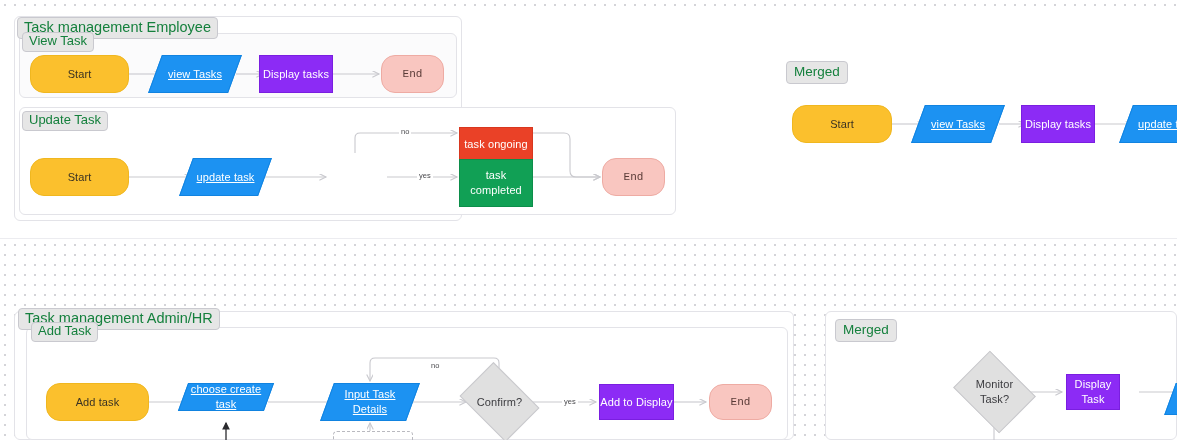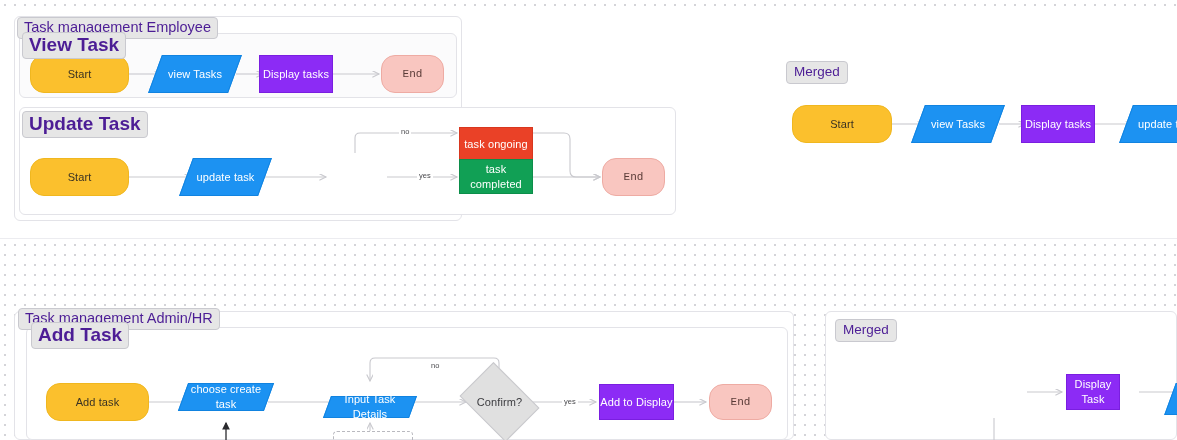--- a/index.html
+++ b/index.html
@@ -33,28 +33,28 @@
     border-radius:6px;
     background:#ffffff;
     box-sizing:border-box;
   }
   .group.shaded{background:#fbfbfc;}
   .grp-label{
     position:absolute;
     background:#e6e6e6;
     border:1px solid #c9c9cf;
     border-radius:4px;
-    color:#4c1d95;
+    color:#15803d;
     padding:1px 6px 2px 6px;
     white-space:nowrap;
     line-height:1.15;
     z-index:6;
   }
   .lbl-lg{font-size:14.5px;font-weight:400;}
-  .lbl-md{font-size:19px;font-weight:700;}
+  .lbl-md{font-size:13px;font-weight:400;}
   .lbl-merged{font-size:13.5px;font-weight:400;padding:2px 7px 3px 7px;}
 
   
   .node{
     position:absolute;
     box-sizing:border-box;
     display:flex;align-items:center;justify-content:center;
     text-align:center;
     font-size:11px;
     line-height:1.35;
@@ -65,20 +65,21 @@
     border-radius:14px;
   }
   .n-start{background:#fbc02d;color:#3a3223;border:1px solid #f0b71f;}
   .n-end{background:#f9c6c0;color:#5a3b37;border:1px solid #eeaba3;font-family:Liberation Mono, monospace;}
   .n-proc{background:#8c2bf5;color:#ffffff;border:1px solid #7a1ee0;}
   .n-red{background:#ea4127;color:#ffffff;border:1px solid #d8371f;margin-top:12px;}
   .n-green{background:#11a055;color:#ffffff;border:1px solid #0c8e4a;}
   .n-io{                 
     background:transparent;border:none;color:#ffffff;
     position:absolute;
+    text-decoration:underline;
   }
   .n-io .skew{
     position:absolute;inset:0;
     background:#1c92f2;
     border:1px solid #1183e0;
     transform:skewX(-20deg);
     box-sizing:border-box;
   }
   .n-io .txt{position:relative;z-index:2;width:100%;padding:0 4px;box-sizing:border-box;}
   .n-dec{                
@@ -151,21 +152,21 @@
   <div class="node n-io" style="left:186px;top:158px;width:79px;height:38px;">
     <span class="skew"></span>
     <span class="txt">update task</span>
   </div>
 
 
   <div class="node n-red" style="left:459px;top:115px;width:74px;height:35px;">
     <span>task ongoing</span>
   </div>
 
-  <div class="node n-green" style="left:459px;top:159px;width:74px;height:35px;">
+  <div class="node n-green" style="left:459px;top:159px;width:74px;height:48px;">
     <span>task completed</span>
   </div>
 
   <div class="node n-term n-end" style="left:602px;top:158px;width:63px;height:38px;">
     <span>End</span>
   </div>
 
   <div class="edge-lbl" style="left:399px;top:127px;">no</div>
   <div class="edge-lbl" style="left:417px;top:171px;">yes</div>
 
@@ -197,21 +198,21 @@
 
   <div class="node n-term n-start" style="left:46px;top:383px;width:103px;height:38px;">
     <span>Add task</span>
   </div>
 
   <div class="node n-io" style="left:183px;top:383px;width:86px;height:28px;">
     <span class="skew"></span>
     <span class="txt">choose create task</span>
   </div>
 
-  <div class="node n-io" style="left:327px;top:383px;width:86px;height:22px;margin-top:13px;">
+  <div class="node n-io" style="left:327px;top:383px;width:86px;height:38px;">
     <span class="skew"></span>
     <span class="txt">Input Task Details</span>
   </div>
 
   <div class="n-dashed" style="left:333px;top:431px;width:78px;height:22px;"></div>
 
   <div class="node n-dec" style="left:467px;top:378px;width:65px;height:48px;">
     <span class="dia"></span>
     <span class="txt">Confirm?</span>
   </div>
@@ -223,20 +224,24 @@
   <div class="node n-term n-end" style="left:709px;top:384px;width:63px;height:36px;">
     <span>End</span>
   </div>
 
   <div class="edge-lbl" style="left:429px;top:361px;">no</div>
   <div class="edge-lbl" style="left:562px;top:397px;">yes</div>
 
   <div class="group" style="left:825px;top:311px;width:352px;height:129px;"></div>
   <div class="grp-label lbl-merged" style="left:835px;top:319px;">Merged</div>
 
+  <div class="node n-dec" style="left:962px;top:366px;width:65px;height:52px;">
+    <span class="dia"></span>
+    <span class="txt">Monitor Task?</span>
+  </div>
 
   <div class="node n-proc" style="left:1066px;top:374px;width:54px;height:36px;">
     <span>Display Task</span>
   </div>
 
   <div class="node n-io" style="left:1170px;top:383px;width:40px;height:32px;">
     <span class="skew"></span>
     <span class="txt"></span>
   </div>
 

